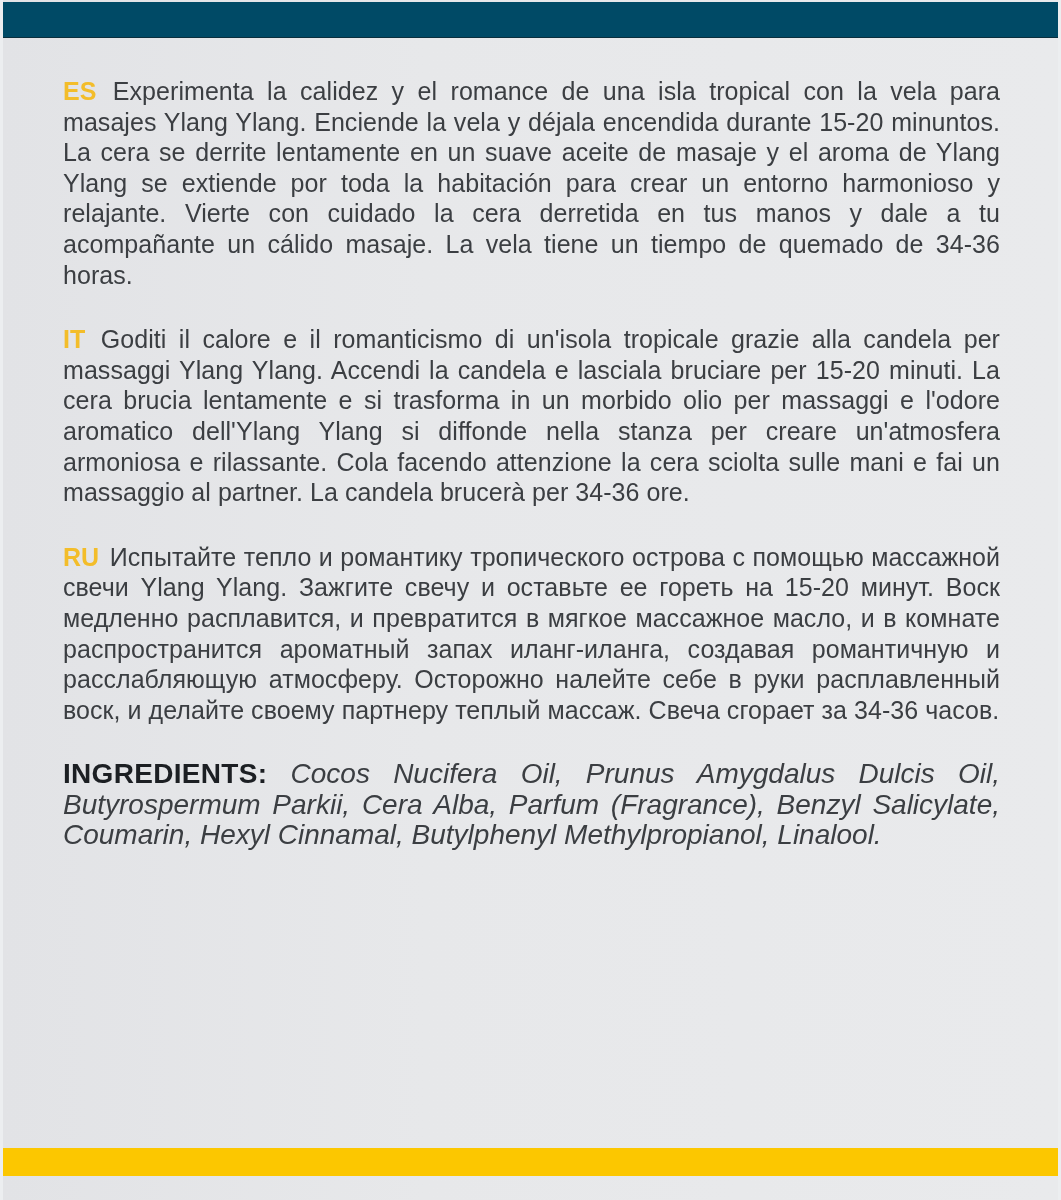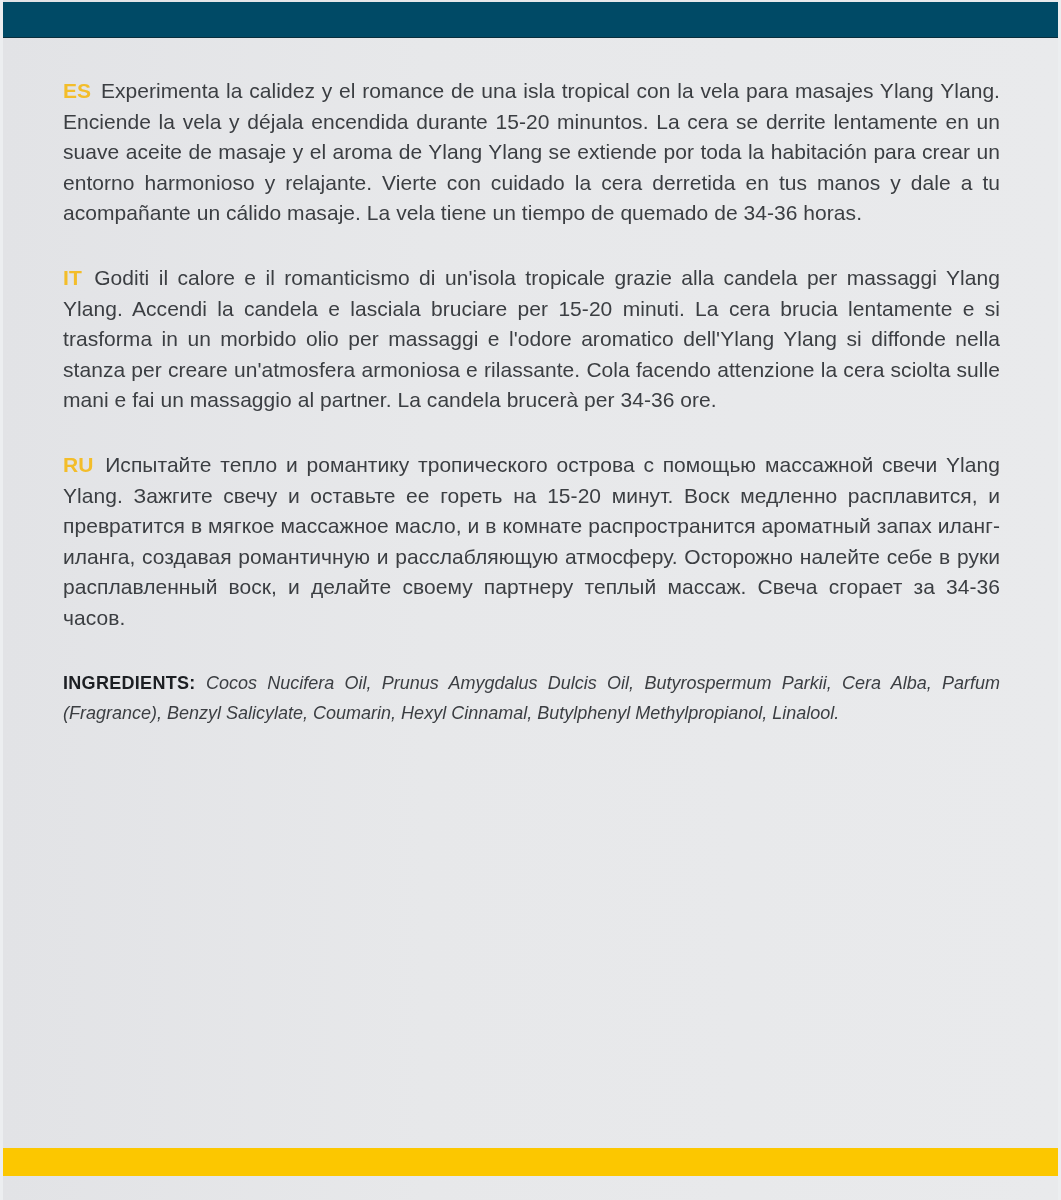--- a/index.html
+++ b/index.html
@@ -40,34 +40,34 @@
     height: 28px;
     background: #fcc700;
   }
   .content {
     position: absolute;
     left: 63px;
     top: 76px;
     width: 937px;
   }
   .para {
-    font-size: 21px;
+    font-size: 25px;
     line-height: 30.6px;
     text-align: justify;
     margin: 0 0 34px 0;
     letter-spacing: 0.05px;
     color: #3b3e42;
   }
   .lang {
     font-weight: bold;
     color: #f3bd2a;
     margin-right: 3px;
   }
   .ingredients {
-    font-size: 18px;
+    font-size: 28px;
     line-height: 30.6px;
     text-align: justify;
     margin-top: 6px;
     color: #3b3e42;
   }
   .ing-label {
     font-weight: bold;
     color: #1c1f23;
     letter-spacing: 0.3px;
   }

